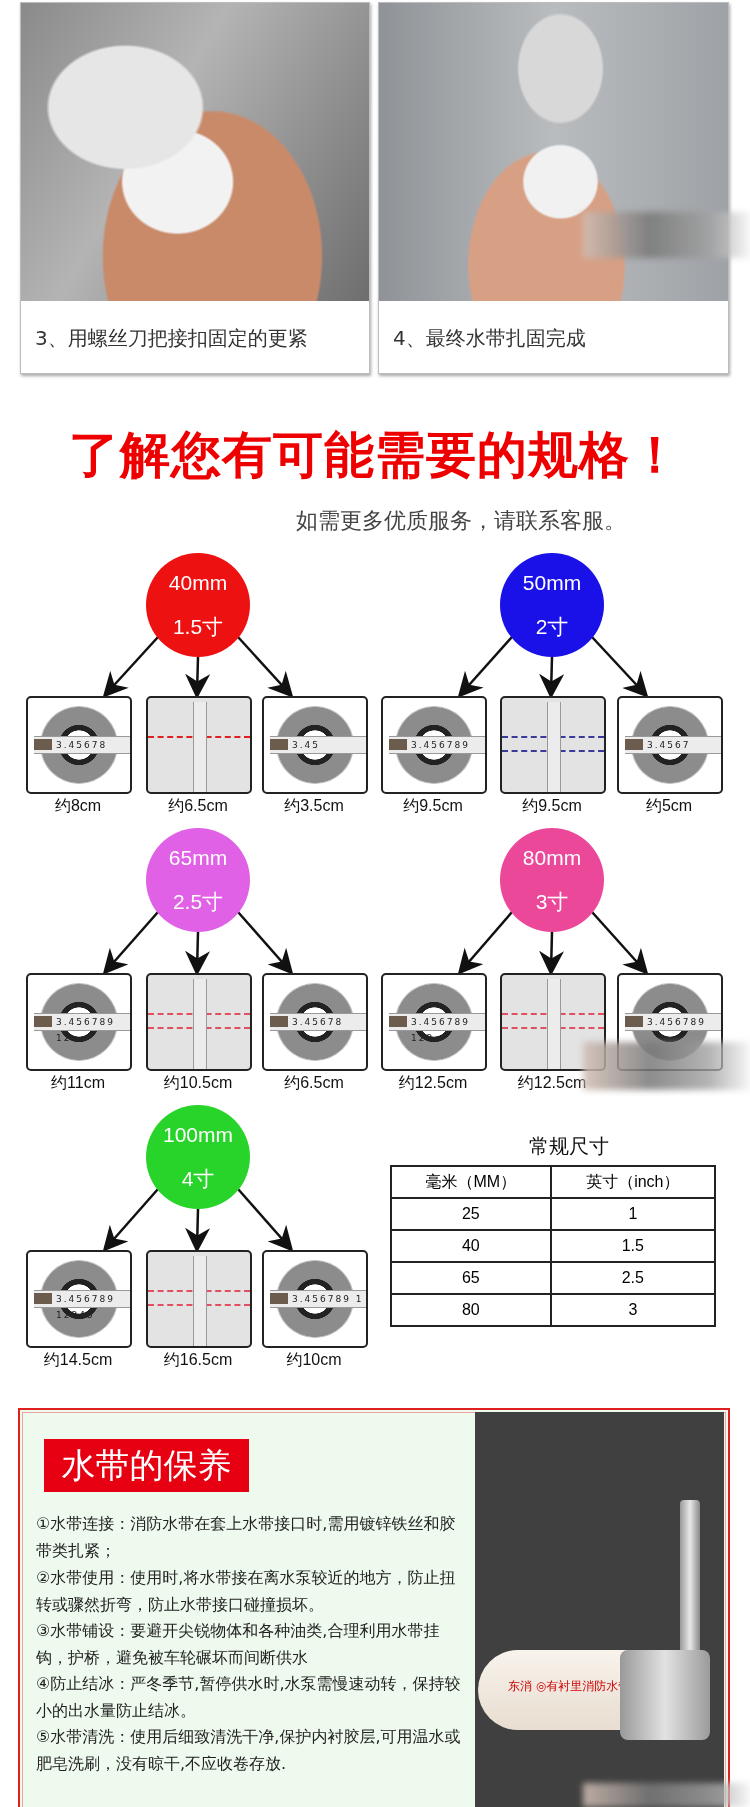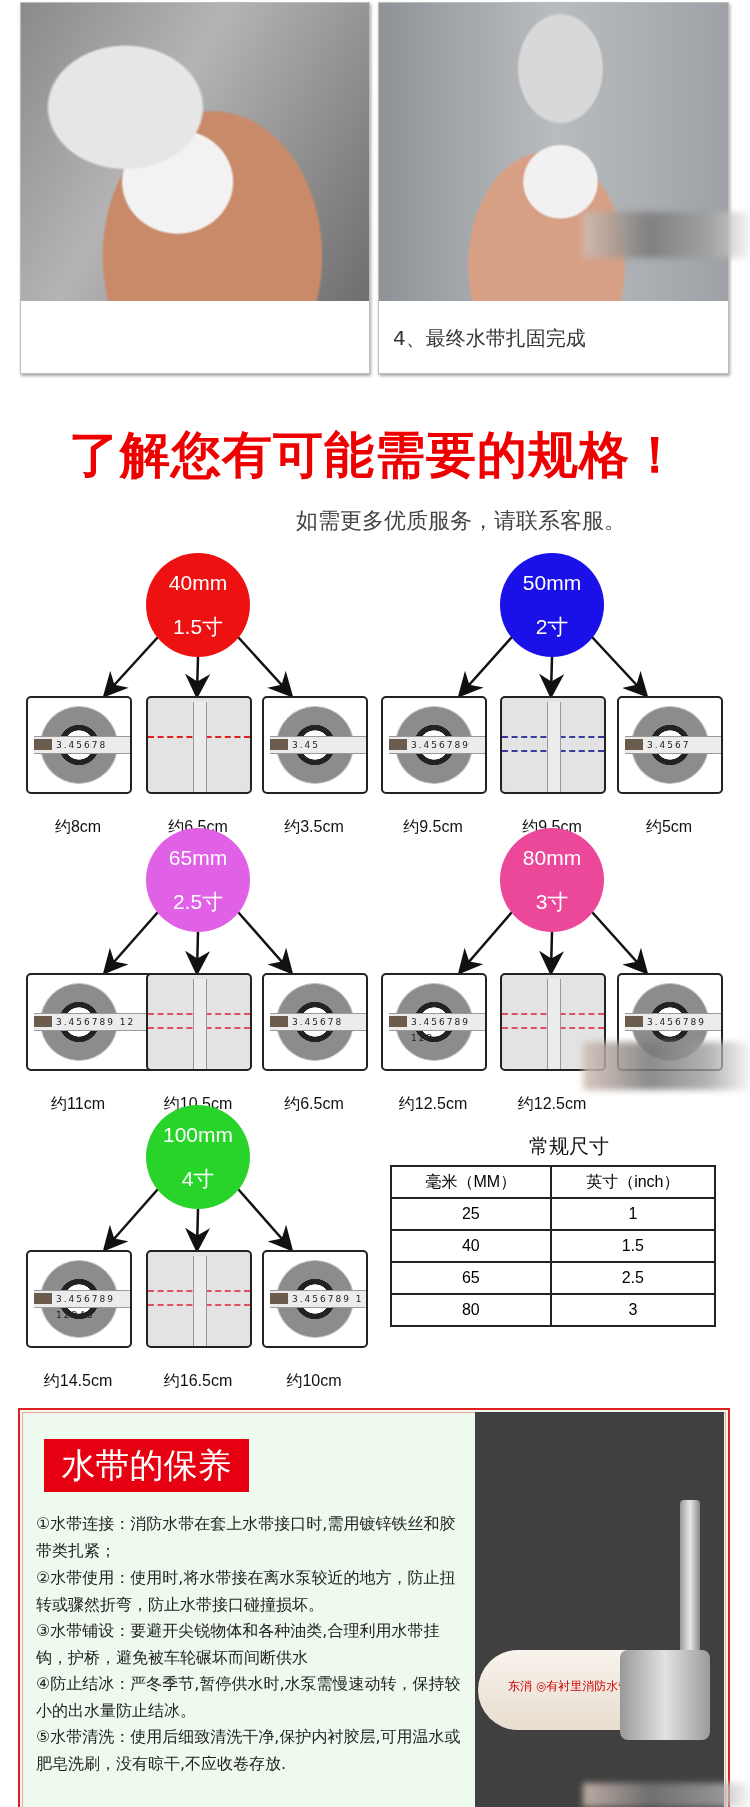--- a/index.html
+++ b/index.html
@@ -16,21 +16,21 @@
   .subtitle{position:absolute;left:296px;top:506px;font-size:22px;color:#444;}
   
   .circle{position:absolute;width:104px;height:104px;border-radius:50%;color:#fff;text-align:center;font-size:21px;line-height:28px;display:flex;flex-direction:column;justify-content:center;font-family:"Liberation Sans",sans-serif;gap:16px;}
   .box{position:absolute;width:102px;height:94px;border:2px solid #222;border-radius:5px;background:#fff;overflow:hidden;}
   .box .coupling{position:absolute;left:12px;top:8px;width:78px;height:78px;border-radius:50%;background:radial-gradient(circle,#fff 0 26%,#222 27% 36%,#8c8c8c 37% 68%,#bdbdbd 69%);}
   .box .tape{position:absolute;left:6px;top:38px;right:0;height:16px;background:#ececec;border-top:1px solid #999;border-bottom:1px solid #999;font-size:9px;color:#222;line-height:16px;padding-left:22px;letter-spacing:2px;}
   .box .tape::before{content:"";position:absolute;left:0;top:2px;width:18px;height:11px;background:#6b5c4d;}
   .box.hose{background:#e3e3e3;}
   .box.hose .vtape{position:absolute;left:45px;top:4px;width:12px;bottom:0;background:#ececec;border-left:1px solid #999;border-right:1px solid #999;}
   .box.hose .line{position:absolute;left:0;right:0;height:0;border-top:2px dashed;}
-  .lbl{position:absolute;width:120px;text-align:center;font-size:16px;color:#111;font-family:"Liberation Sans",sans-serif;margin-top:21px;}
+  .lbl{position:absolute;width:120px;text-align:center;font-size:16px;color:#111;font-family:"Liberation Sans",sans-serif;}
   svg.arrows{position:absolute;left:0;top:0;overflow:visible;}
   
   .tbl-title{position:absolute;left:529px;top:1133px;font-size:20px;color:#111;}
   table.spec{position:absolute;left:390px;top:1165px;width:326px;border-collapse:collapse;font-size:16px;font-family:"Liberation Sans",sans-serif;}
   table.spec td,table.spec th{border:2px solid #222;height:30px;text-align:center;font-weight:normal;padding:0;}
   
   .frame{position:absolute;left:18px;top:1408px;width:708px;height:420px;border:2px solid #e02020;background:#eefaee;}
   .frame::after{content:"";position:absolute;left:2px;top:2px;right:2px;bottom:2px;border:1px solid #f2a0a0;pointer-events:none;}
   .mt-badge{position:absolute;left:44px;top:1439px;width:205px;height:53px;background:#e60012;color:#fff;font-size:34px;line-height:53px;text-align:center;}
   .mt-text{position:absolute;left:36px;width:430px;font-size:16px;line-height:27px;color:#222;}
@@ -38,20 +38,21 @@
   .nozzle{position:absolute;left:680px;top:1500px;width:20px;height:200px;background:linear-gradient(90deg,#9a9a9a,#e8e8e8 50%,#8a8a8a);border-radius:4px 4px 0 0;}
   .hose-roll{position:absolute;left:478px;top:1650px;width:180px;height:80px;background:linear-gradient(#f8f3ec,#e8ddd0);border-radius:40px 10px 10px 40px;}
   .hose-roll span{position:absolute;left:30px;top:28px;color:#c00;font-size:12px;font-family:"DejaVu Serif",serif;white-space:nowrap;}
   .couplers{position:absolute;left:620px;top:1650px;width:90px;height:90px;border-radius:8px;background:linear-gradient(90deg,#999,#e2e2e2 50%,#9b9b9b);}
 </style>
 </head>
 <body>
 
 <div class="card" style="left:20px;width:348px;">
   <div class="photo photo1"></div>
+  <div class="caption">3、用螺丝刀把接扣固定的更紧</div>
 </div>
 <div class="card" style="left:378px;width:349px;">
   <div class="photo photo2"></div>
   <div class="caption">4、最终水带扎固完成</div>
 </div>
 <div class="blur" style="left:583px;top:212px;width:167px;height:46px;"></div>
 
 <div class="title">了解您有可能需要的规格！</div>
 <div class="subtitle">如需更多优质服务，请联系客服。</div>
 
@@ -114,21 +115,21 @@
     <div class="lbl" style="left: 492px; top: 796px;">约9.5cm</div>
     <div class="box" style="left: 617px; top: 696px;">
       <div class="coupling"></div>
       <div class="tape">3.4567</div>
     </div>
     <div class="lbl" style="left: 609px; top: 796px;">约5cm</div>
     <div class="circle" style="left: 146px; top: 828px; background: rgb(224, 96, 230);">
       <div>65mm</div>
       <div>2.5寸</div>
     </div>
-    <div class="box" style="left: 26px; top: 973px; padding-left: 48px;">
+    <div class="box" style="left: 26px; top: 973px;">
       <div class="coupling"></div>
       <div class="tape">3.456789 12</div>
     </div>
     <div class="lbl" style="left: 18px; top: 1073px;">约11cm</div>
     <div class="box hose" style="left: 146px; top: 973px;">
       <div class="line" style="top: 38px; border-color: rgb(224, 80, 96);"></div>
       <div class="line" style="top: 52px; border-color: rgb(224, 80, 96);"></div>
       <div class="vtape"></div>
     </div>
     <div class="lbl" style="left: 138px; top: 1073px;">约10.5cm</div>

